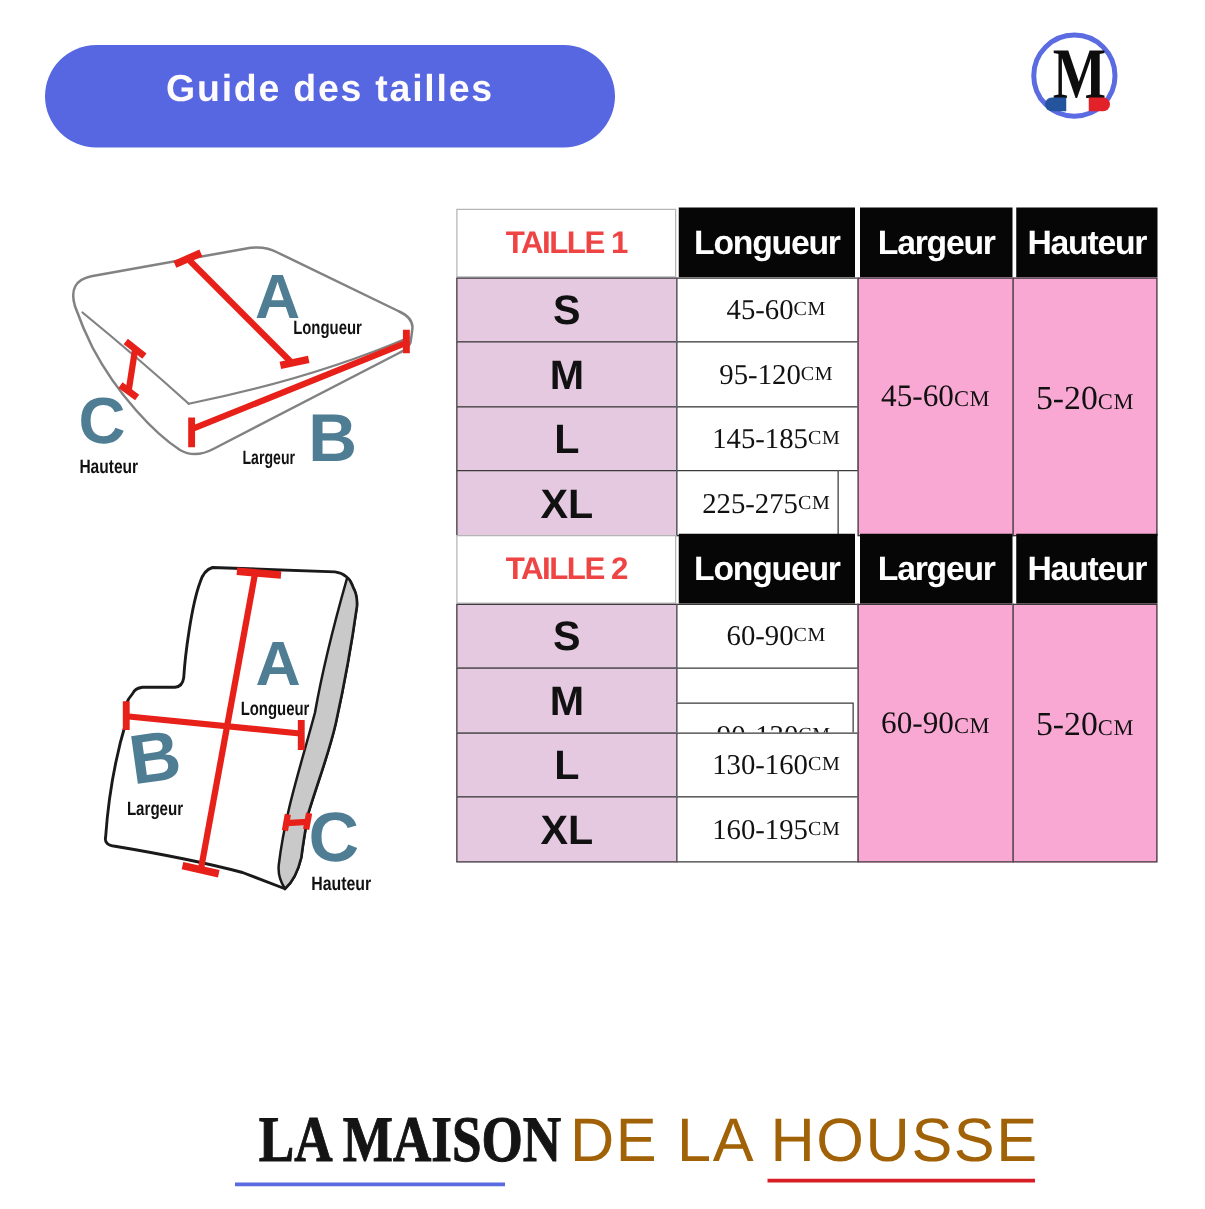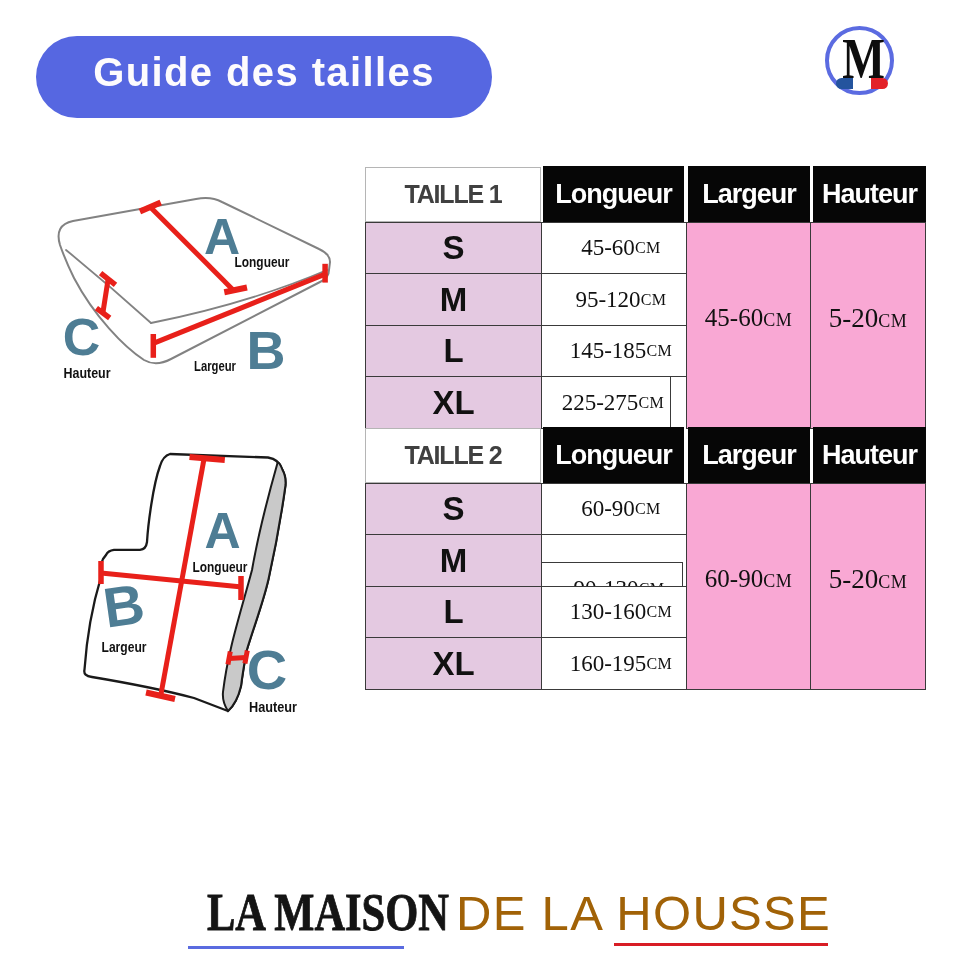--- a/index.html
+++ b/index.html
@@ -11,31 +11,31 @@
   .szcell{background:#e4c9e1;border:1px solid #3a3a3a;color:#111;font-weight:bold;
           font-size:33px;display:flex;align-items:center;justify-content:center;}
   .valcell{background:#fff;border:1px solid #3a3a3a;color:#111;padding-left:14px;
            font-family:"Liberation Serif",serif;font-size:23px;
            display:flex;align-items:center;justify-content:center;}
   .valcell .cm{font-size:16px;letter-spacing:0.5px;}
   .mcell{background:#f9a8d4;border:1px solid #3a3a3a;color:#111;
          font-family:"Liberation Serif",serif;font-size:25px;
          display:flex;align-items:flex-start;justify-content:center;}
   .mcell .cm{font-size:18px;letter-spacing:0.5px;}
-  .tcell{background:#fff;border:1px solid #b5b5b5;color:#404040;font-weight:bold;
+  .tcell{background:#fff;border:1px solid #b5b5b5;color:#ef4444;font-weight:bold;
          font-size:25px;letter-spacing:-1.2px;display:flex;align-items:center;justify-content:center;}
 </style>
 </head>
 <body>
 
 <div class="abs" style="left:36px;top:36px;width:456px;height:82px;border-radius:41px;background:#5667e1;"></div>
 
 <div class="abs" style="left:36px;top:31px;width:456px;height:82px;border-radius:41px;
      display:flex;align-items:center;justify-content:center;color:#fdfbfd;
-     font-weight:bold;font-size:40px;letter-spacing:1.4px;">Guide des tailles</div>
+     font-weight:bold;font-size:30px;letter-spacing:1.4px;">Guide des tailles</div>
 
 <div class="abs" style="left:825px;top:26px;width:69px;height:69px;border:4px solid #5b6be1;border-radius:50%;background:#fff;"></div>
 
 <div class="abs" style="left:825px;top:26px;width:77px;height:77px;text-align:center;transform:scaleX(0.78);
      font-family:'Liberation Serif',serif;font-weight:bold;font-size:58px;line-height:66px;color:#0d0d0d;">M</div>
 
 <div class="abs" style="left:836px;top:78px;width:17px;height:11px;background:#24549e;border-radius:6px 0 0 6px;"></div>
 
 <div class="abs" style="left:871px;top:78px;width:17px;height:11px;background:#e32128;border-radius:0 6px 6px 0;"></div>
 

